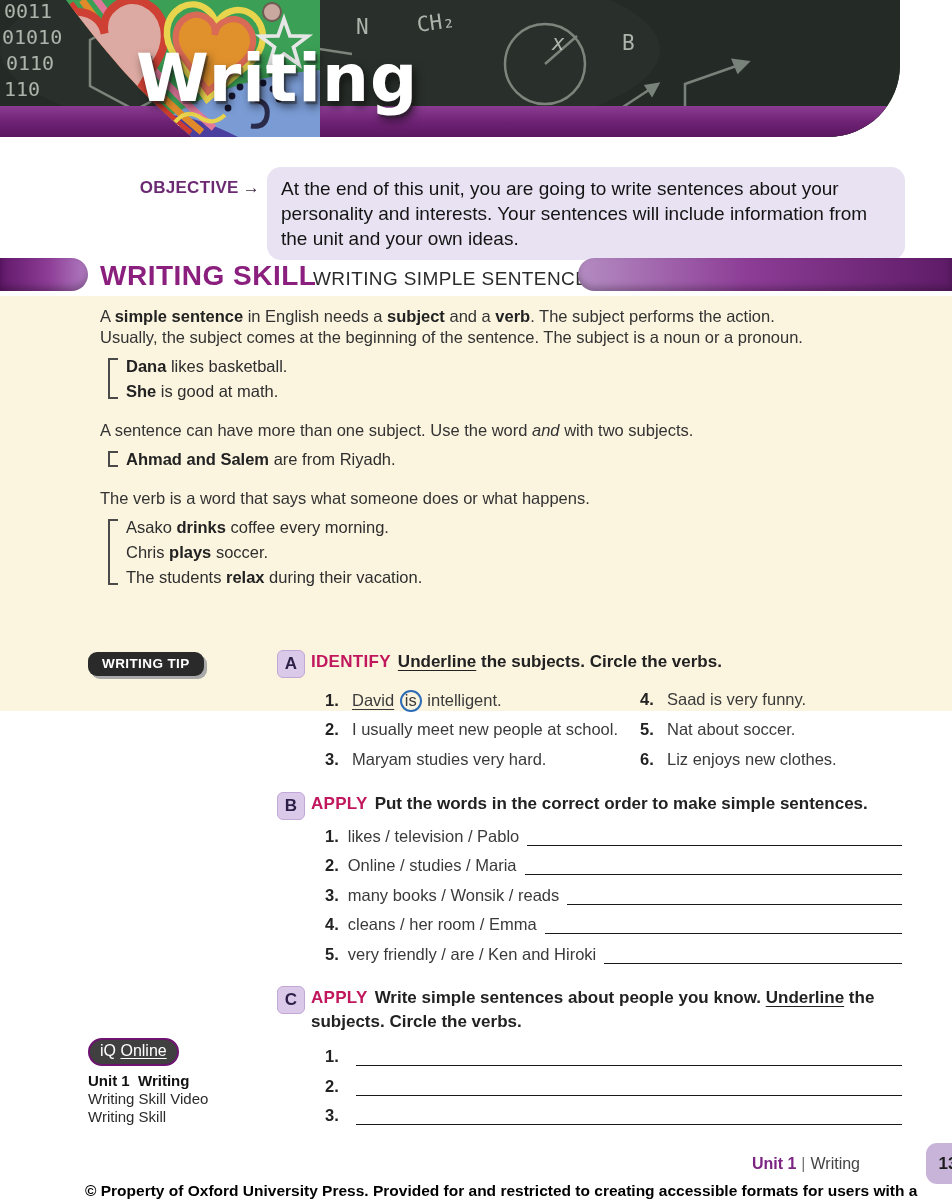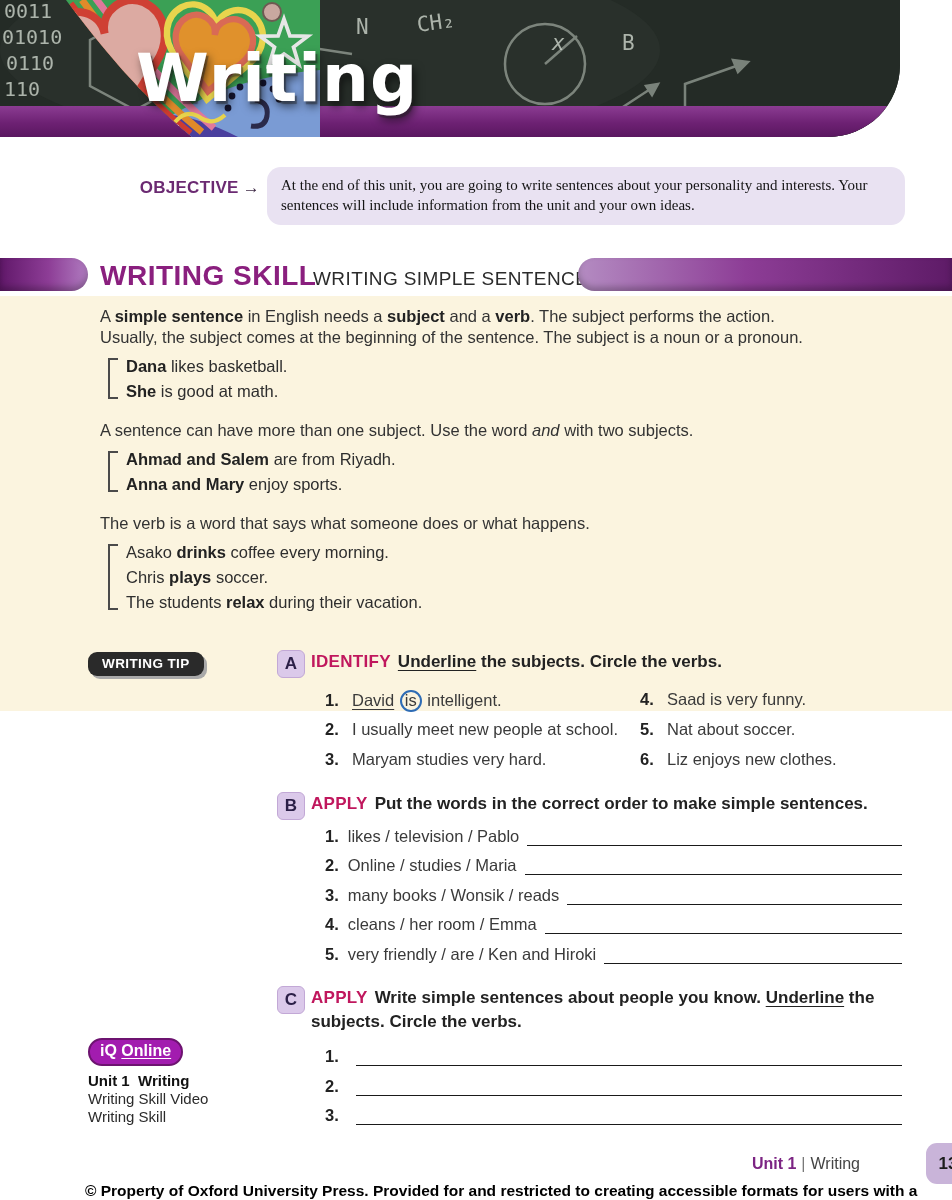--- a/index.html
+++ b/index.html
@@ -16,21 +16,21 @@
   .header-title{position:absolute;left:136px;top:46px;z-index:4;color:#fff;
         font-family:"DejaVu Sans","Liberation Sans",sans-serif;font-weight:bold;
         font-size:66px;line-height:1;letter-spacing:1px;
         text-shadow:2px 3px 1px rgba(30,30,30,.45), 3px 5px 10px rgba(0,0,0,.6);}
 
   
   .objective-label{position:absolute;left:110px;top:178px;width:150px;text-align:right;
         font-size:17px;font-weight:bold;color:#6b2a72;letter-spacing:.3px;}
   .objective-label .arrow{color:#3f2a46;margin-left:4px;font-weight:bold;}
   .objective-box{position:absolute;left:267px;top:167px;width:610px;background:#e9e2f2;
-        border-radius:14px;padding:9px 14px;font-size:15px;line-height:1.32;color:#141414;font-family:Liberation Serif, serif;}
+        border-radius:14px;padding:9px 14px;font-size:19px;line-height:1.32;color:#141414;}
 
   
   .skill-bar-left{position:absolute;left:0;top:258px;width:88px;height:33px;
         border-radius:0 17px 17px 0;
         background:linear-gradient(90deg,#61186a 0%,#8d3d96 55%,#b07cc0 100%);
         box-shadow:inset 0 -4px 6px rgba(0,0,0,.25);}
   .skill-bar-right{position:absolute;left:578px;top:258px;width:374px;height:33px;
         border-radius:17px 0 0 17px;
         background:linear-gradient(90deg,#b48cc2 0%,#8d3d96 45%,#5e1b67 100%);
         box-shadow:inset 0 -4px 6px rgba(0,0,0,.25);}
@@ -52,23 +52,23 @@
   .bracket-group .bracket::before{top:0;}
   .bracket-group .bracket::after{bottom:0;}
   .bracket-group .ex-line{line-height:25px;color:#2e2e2e;}
 
   
   .tip-badge{position:absolute;left:88px;top:652px;background:#2a2a2a;color:#fff;
         font-size:13.5px;font-weight:bold;letter-spacing:.4px;padding:4px 14px 5px;
         border-radius:9px;box-shadow:3px 3px 0 #a9a9a9;}
   .tip-text{position:absolute;left:88px;top:684px;width:172px;font-size:14.8px;
         line-height:1.22;color:#1f1f1f;}
-  .iq-badge{position:absolute;left:88px;top:1038px;background:#a21caf;color:#fff;
+  .iq-badge{position:absolute;left:88px;top:1038px;background:#404040;color:#fff;
         border:2px solid #6d1370;border-radius:14px;padding:2px 10px 4px;
-        font-size:16px;font-weight:bold;}
+        font-size:16px;font-weight:normal;}
   .iq-badge .u2{text-decoration:underline;text-underline-offset:2px;}
   .iq-lines{position:absolute;left:88px;top:1072px;font-size:15px;line-height:18px;color:#2b2b2b;}
   .iq-lines .first{font-weight:bold;color:#111;white-space:pre-wrap;}
 
   
   .ex-head{position:absolute;left:277px;width:628px;padding-left:34px;box-sizing:border-box;
         font-size:17px;line-height:1.4;color:#1a1a1a;}
   .ex-badge{position:absolute;left:0;top:0;width:26px;height:26px;border-radius:6px;
         background:#dbc9ea;border:1px solid #c2a8d6;display:flex;align-items:center;
         justify-content:center;font-size:17px;font-weight:bold;color:#2b1f47;}
@@ -194,21 +194,20 @@
       <span class="bracket"></span>
       <div class="ex-line"><span class="b">Dana</span><span> likes basketball.</span></div>
       <div class="ex-line"><span class="b">She</span><span> is good at math.</span></div>
     </div>
 
     <p class="para2"><span>A sentence can have more than one subject. Use the word </span><span class="i">and</span><span> with two subjects.</span></p>
 
     <div class="bracket-group">
       <span class="bracket"></span>
       <div class="ex-line"><span class="b">Ahmad and Salem</span><span> are from Riyadh.</span></div>
-      <div class="ex-line"><span class="b">Anna and Mary</span><span> enjoy sports.</span></div>
     </div>
 
     <p class="para2"><span>The verb is a word that says what someone does or what happens.</span></p>
 
     <div class="bracket-group">
       <span class="bracket"></span>
       <div class="ex-line"><span>Asako </span><span class="b">drinks</span><span> coffee every morning.</span></div>
       <div class="ex-line"><span>Chris </span><span class="b">plays</span><span> soccer.</span></div>
       <div class="ex-line"><span>The students </span><span class="b">relax</span><span> during their vacation.</span></div>
     </div>

